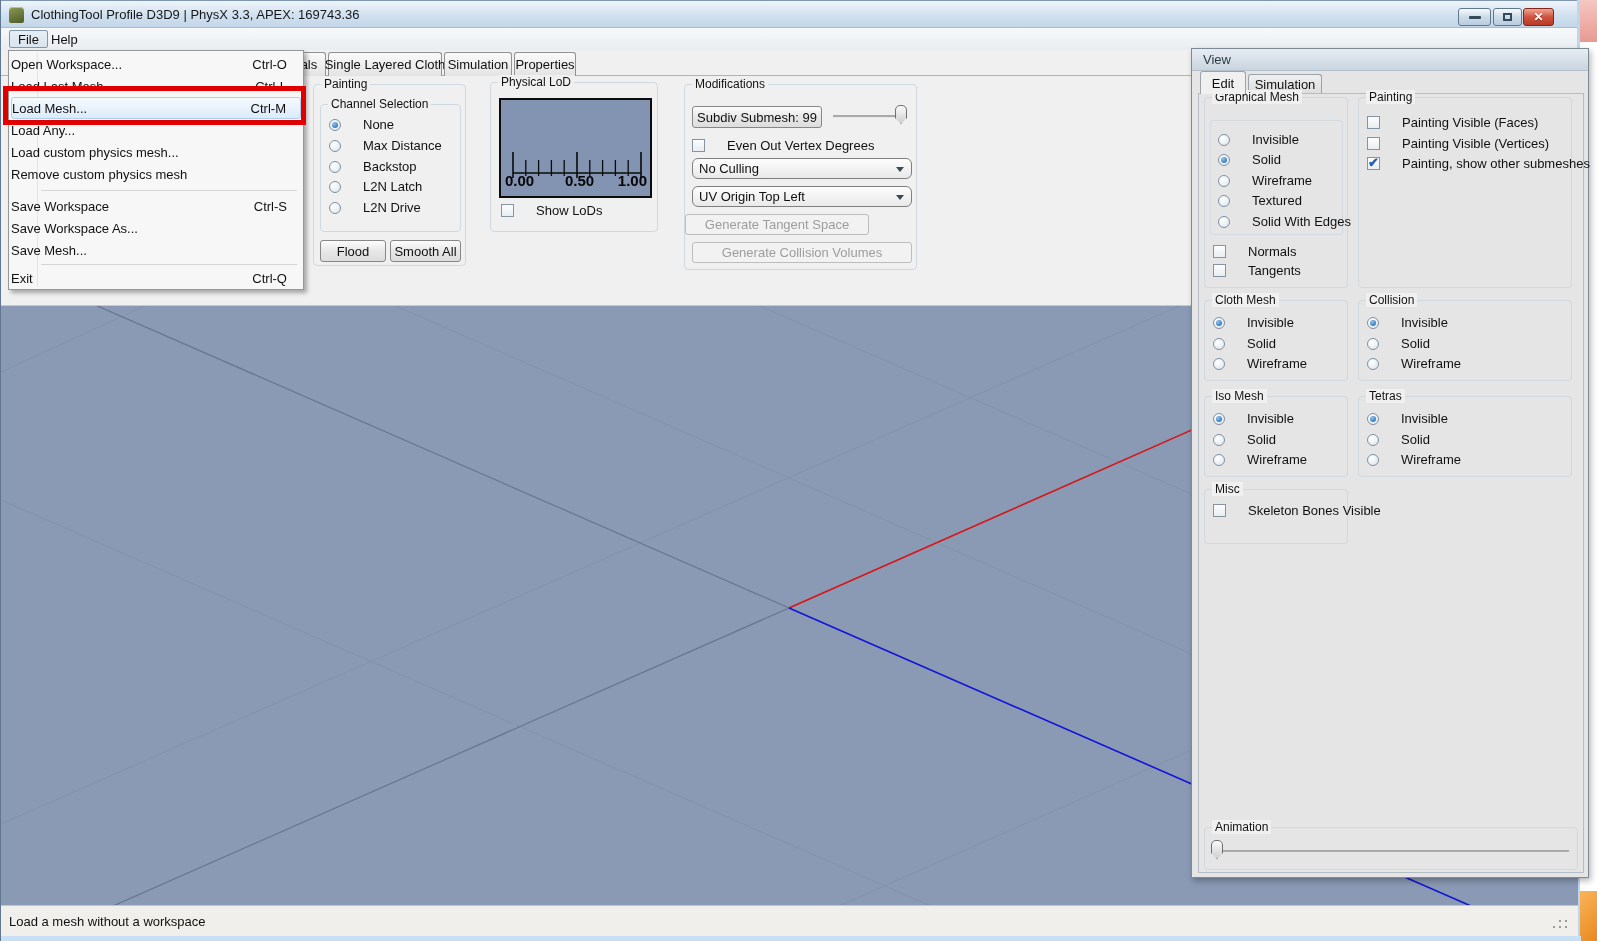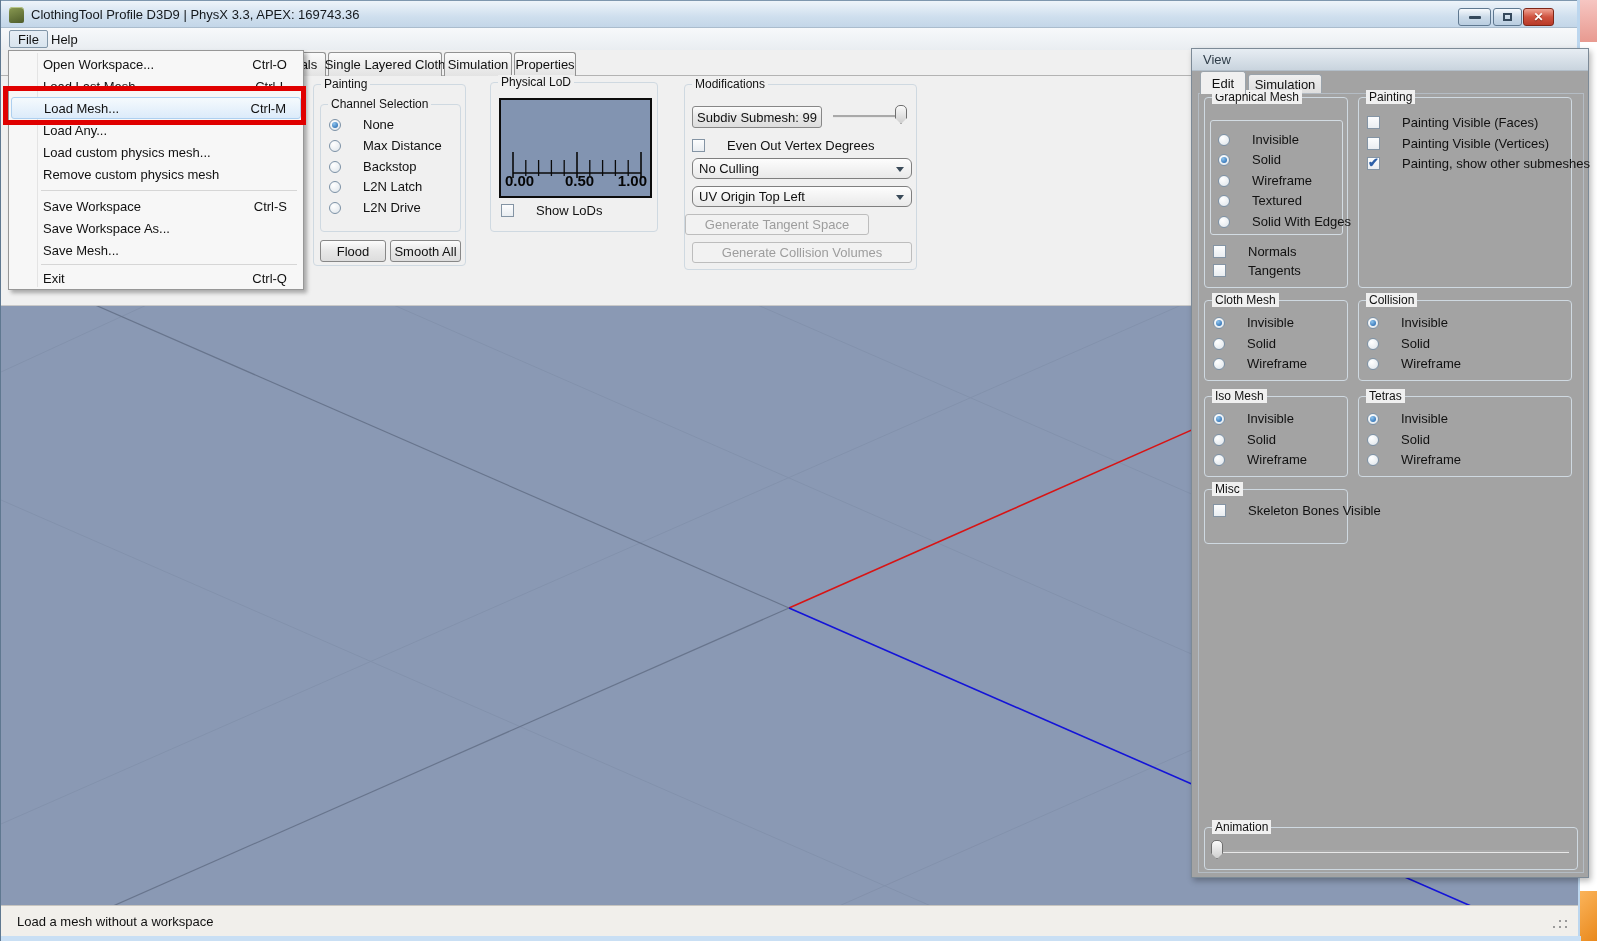--- a/index.html
+++ b/index.html
@@ -53,47 +53,47 @@
   .thumb{position:absolute;width:12px;height:19px;background:linear-gradient(180deg,#fafafa,#cfcfcf);
          border:1px solid #6f6f6f;box-sizing:border-box;border-radius:5px 5px 4px 4px;
          clip-path:polygon(0 0,100% 0,100% 68%,50% 100%,0 68%)}
   
   .lodpanel{position:absolute;background:#8294b1;border:2px solid #0c0c0c;box-sizing:border-box}
   .lodtick{position:absolute;bottom:7px;font-size:15px;font-weight:bold;color:#050505}
   
   .viewport{left:0;top:306px;width:1577px;height:599px;background:#8a99b4;overflow:hidden}
   
   .statusbar{left:0;top:905px;width:1577px;height:31px;background:#f1efeb;border-top:1px solid #c7c5c0;box-sizing:border-box;
-             display:flex;align-items:center;padding-left:16px}
+             display:flex;align-items:center;padding-left:8px}
   .grip{left:1550px;top:916px;width:18px;height:14px;
         background:
           radial-gradient(circle 1.5px at 15px 11px,#9a9a9a 95%,transparent),
           radial-gradient(circle 1.5px at 15px 5px,#9a9a9a 95%,transparent),
           radial-gradient(circle 1.5px at 9px 11px,#9a9a9a 95%,transparent),
           radial-gradient(circle 1.5px at 15px -1px,#9a9a9a 95%,transparent),
           radial-gradient(circle 1.5px at 9px 5px,#9a9a9a 95%,transparent),
           radial-gradient(circle 1.5px at 3px 11px,#9a9a9a 95%,transparent)}
   .bottom-border{left:0;top:936px;width:1580px;height:5px;background:#c9dff4}
   
-  .view-win{left:1191px;top:48px;width:398px;height:830px;background:#a3a3a3;border:1px solid #7c8a97;box-sizing:border-box;
+  .view-win{left:1191px;top:48px;width:398px;height:830px;background:#e5e5e5;border:1px solid #7c8a97;box-sizing:border-box;
             box-shadow:2px 3px 6px rgba(0,0,0,.28)}
   .view-title{left:0;top:0;width:100%;height:22px;background:linear-gradient(180deg,#e7edf3,#c9d4de);
               border-bottom:1px solid #b2bec9;box-sizing:border-box;display:flex;align-items:center;padding-left:11px;color:#2e3c48}
   .vtab{position:absolute;border:1px solid #9aa3ab;border-bottom:none;border-radius:3px 3px 0 0;box-sizing:border-box;
         display:flex;align-items:center;justify-content:center;white-space:nowrap}
   .vtab.active{background:#f0f0f0;z-index:2}
   .vtab.inactive{background:linear-gradient(180deg,#efefef,#dddddd)}
   .vpane{left:6px;top:44px;width:386px;height:780px;border:1px solid #b4bcc4;box-sizing:border-box}
   .innerbox{position:absolute;border:1px solid #d3dce3;border-radius:3px;box-sizing:border-box}
   
   .filemenu{left:8px;top:50px;width:296px;height:240px;background:#f7f7f7;border:1px solid #979797;box-sizing:border-box;
             box-shadow:3px 3px 4px rgba(0,0,0,.3);z-index:20}
   .fm-gutter{position:absolute;left:28px;top:2px;bottom:2px;width:1px;background:#e4e4e4}
   .fm-item{position:absolute;left:2px;width:290px;height:22px;display:flex;align-items:center;box-sizing:border-box}
-  .fm-item .lab{margin-left:32px;white-space:nowrap}
+  .fm-item .lab{white-space:nowrap}
   .fm-item .sc{position:absolute;right:14px;white-space:nowrap}
   .fm-item.hl{background:linear-gradient(180deg,#f5fafd,#dcebfa);border:1px solid #aed0f0;border-radius:3px}
   .fm-sep{position:absolute;left:32px;width:256px;height:1px;background:#d6d6d6}
   
   .red-box{left:3px;top:86px;width:303px;height:39px;border:5px solid #e00000;box-sizing:border-box;z-index:30}
 </style>
 </head>
 <body>
 
 <div class="abs bg-pink"></div>

